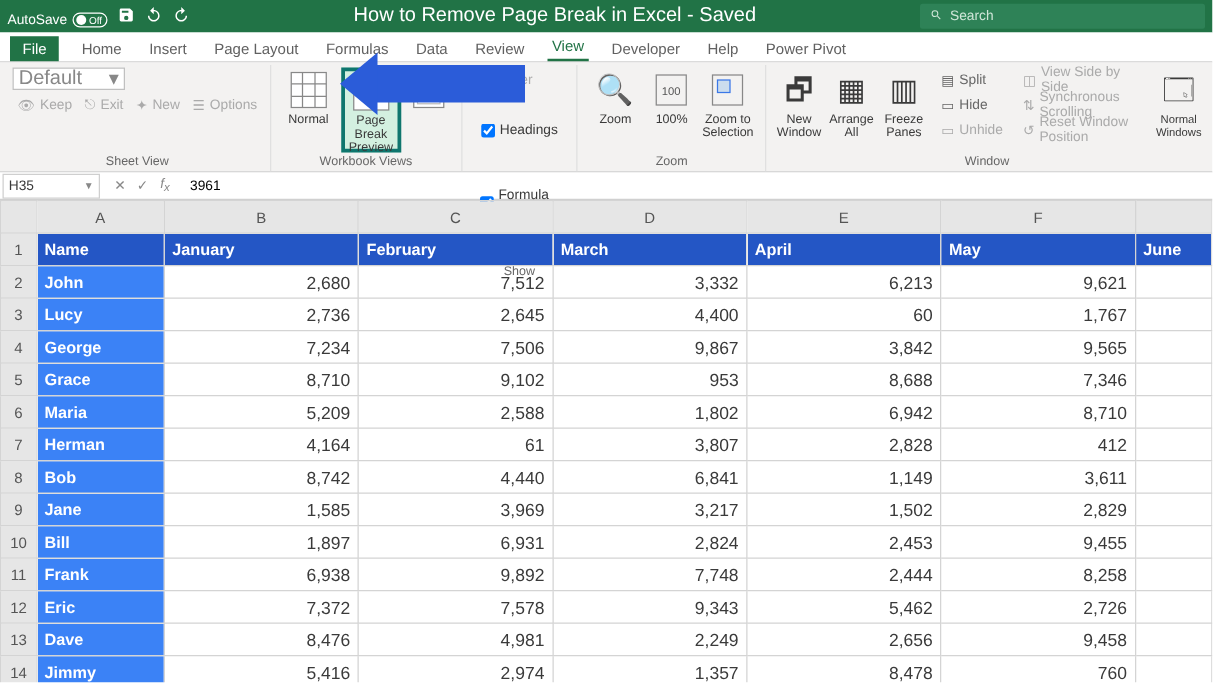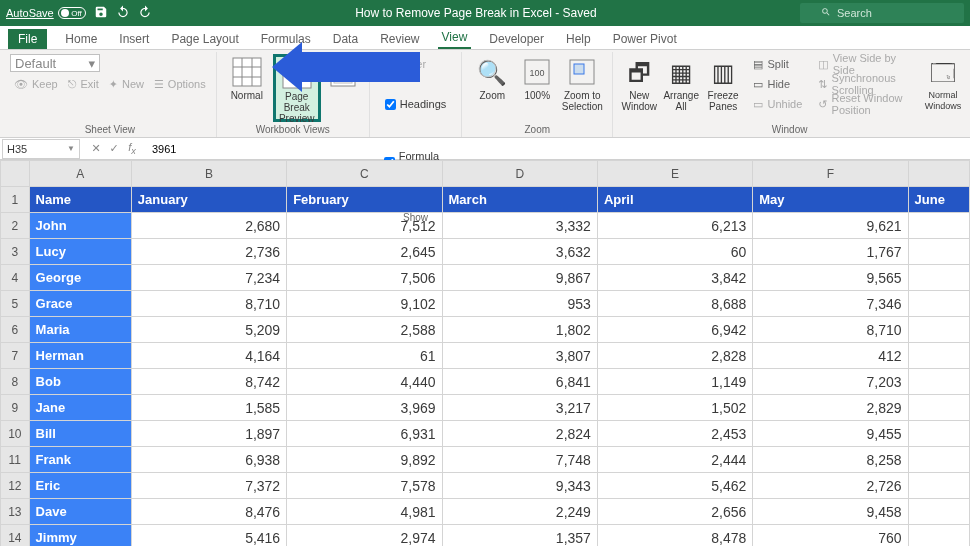--- a/index.html
+++ b/index.html
@@ -1,26 +1,26 @@
 <!DOCTYPE html>
 <html><head>
 <meta charset="utf-8">
 <style>
   * { box-sizing: border-box; margin: 0; padding: 0; font-family: 'Segoe UI', Tahoma, sans-serif; }
   body { width: 970px; height: 546px; overflow: hidden; background: #fff; font-size: 12px; color: #3a3a3a; }
 
   
   .titlebar { height: 26px; background: #217346; color: #fff; display: flex; align-items: center; padding: 0 6px; font-size: 11px; }
-  .titlebar .qat { display: flex; align-items: center; gap: 8px; text-decoration: underline; }
+  .titlebar .qat { display: flex; align-items: flex-end; gap: 8px; }
   .titlebar .qat .autosave { display: flex; align-items: center; gap: 4px; }
   .titlebar .qat .toggle { width: 28px; height: 12px; border: 1px solid #fff; border-radius: 6px; position: relative; }
   .titlebar .qat .toggle::after { content: ''; position: absolute; left: 2px; top: 1px; width: 8px; height: 8px; background: #fff; border-radius: 50%; }
   .titlebar .qat .toggle-label { font-size: 8px; position: absolute; right: 3px; top: 1px; }
-  .titlebar .title { flex: 1; text-align: center; font-size: 12px; }
-  .titlebar .search { width: 164px; height: 20px; background: #2e8257; display: flex; align-items: center; padding: 0 21px; gap: 6px; border-radius: 2px; }
+  .titlebar .title { flex: 1; text-align: center; font-size: 16px; }
+  .titlebar .search { width: 228px; height: 20px; background: #2e8257; display: flex; align-items: center; padding: 0 8px; gap: 6px; border-radius: 2px; }
   .titlebar .search input { background: transparent; border: none; color: #fff; font-size: 11px; outline: none; flex: 1; }
   .titlebar .search input::placeholder { color: #cfe6d8; }
 
   .icon-svg { width: 14px; height: 14px; fill: currentColor; }
   .icon-svg-sm { width: 10px; height: 10px; fill: currentColor; }
 
   
   .tabs { height: 24px; background: #fff; display: flex; align-items: flex-end; padding: 0 8px; gap: 14px; border-bottom: 1px solid #d0d0d0; font-size: 12px; }
   .tabs .tab { padding: 3px 4px; color: #616161; cursor: pointer; }
   .tabs .tab.file { background: #217346; color: #fff; padding: 3px 10px; }
@@ -33,21 +33,21 @@
   .group-content { flex: 1; display: flex; align-items: flex-start; gap: 2px; padding-top: 2px; }
   .group-label { font-size: 10px; color: #666; padding-bottom: 2px; }
   .rbtn-lg { display: flex; flex-direction: column; align-items: center; justify-content: flex-start; width: 48px; height: 68px; padding: 2px; cursor: pointer; text-align: center; font-size: 10px; line-height: 11px; color: #3a3a3a; }
   .rbtn-lg .ricon { width: 32px; height: 32px; margin-bottom: 2px; display: flex; align-items: center; justify-content: center; font-size: 24px; }
   .rbtn-lg.sel { background: #d3f0e0; border: 3px solid #0f766e; }
   .rbtn-sm { display: flex; align-items: center; gap: 4px; height: 20px; padding: 0 4px; font-size: 11px; color: #666; cursor: pointer; }
   .rbtn-sm.disabled { color: #aaa; }
   .stacked { display: flex; flex-direction: column; gap: 0; }
   .check { display: flex; align-items: center; gap: 4px; font-size: 11px; height: 20px; padding: 0 2px; }
   .check input { width: 11px; height: 11px; }
-  .dropdown-sm { width: 90px; height: 18px; border: 1px solid #c0c0c0; background: #fff; font-size: 13px; padding: 0 4px; display: flex; align-items: center; justify-content: space-between; color: #888; }
+  .dropdown-sm { width: 90px; height: 18px; border: 1px solid #c0c0c0; background: #fff; font-size: 16px; padding: 0 4px; display: flex; align-items: center; justify-content: space-between; color: #888; }
 
   
   .arrow-annot { position: absolute; top: 52px; left: 300px; z-index: 200; pointer-events: none; }
   .arrow-annot .shaft { width: 120px; height: 30px; background: #2b5cd9; }
   .arrow-annot .head { position: absolute; left: -28px; top: -10px; width: 0; height: 0; border-right: 30px solid #2b5cd9; border-top: 25px solid transparent; border-bottom: 25px solid transparent; }
 
   
   .formula-bar { height: 22px; display: flex; align-items: center; border-bottom: 1px solid #d0d0d0; background: #fff; }
   .namebox { width: 78px; height: 20px; border: 1px solid #cfcfcf; margin: 0 2px; padding: 0 4px; font-size: 11px; display: flex; align-items: center; background: #fff; }
   .namebox .dd { margin-left: auto; font-size: 8px; color: #888; }
@@ -337,21 +337,21 @@
           <td class="num">3,332</td>
           <td class="num">6,213</td>
           <td class="num">9,621</td>
           <td></td>
         </tr>
     <tr>
           <td class="rowhdr">3</td>
           <td class="namecell">Lucy</td>
           <td class="num">2,736</td>
           <td class="num">2,645</td>
-          <td class="num">3,632</td>
+          <td class="num">4,400</td>
           <td class="num">60</td>
           <td class="num">1,767</td>
           <td></td>
         </tr>
     <tr>
           <td class="rowhdr">4</td>
           <td class="namecell">George</td>
           <td class="num">7,234</td>
           <td class="num">7,506</td>
           <td class="num">9,867</td>
@@ -389,21 +389,21 @@
           <td class="num">412</td>
           <td></td>
         </tr>
     <tr>
           <td class="rowhdr">8</td>
           <td class="namecell">Bob</td>
           <td class="num">8,742</td>
           <td class="num">4,440</td>
           <td class="num">6,841</td>
           <td class="num">1,149</td>
-          <td class="num">7,203</td>
+          <td class="num">3,611</td>
           <td></td>
         </tr>
     <tr>
           <td class="rowhdr">9</td>
           <td class="namecell">Jane</td>
           <td class="num">1,585</td>
           <td class="num">3,969</td>
           <td class="num">3,217</td>
           <td class="num">1,502</td>
           <td class="num">2,829</td>

